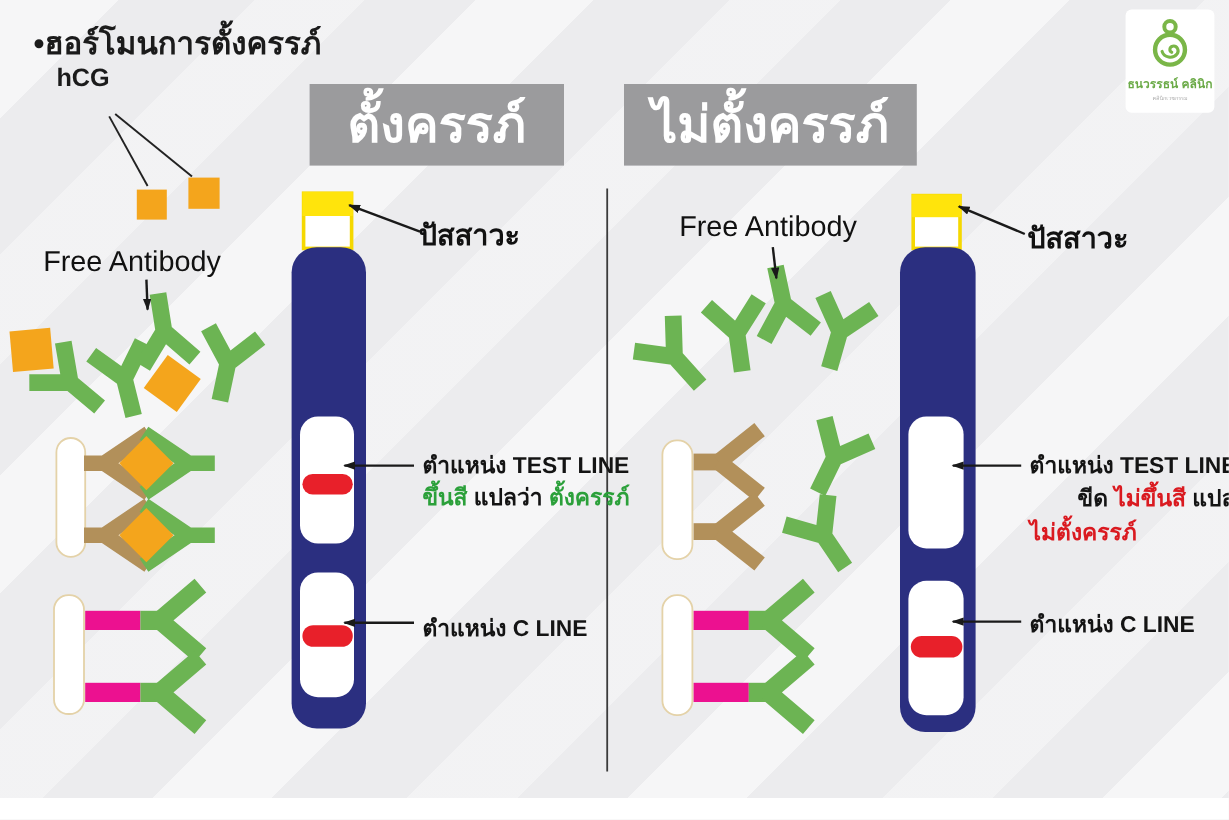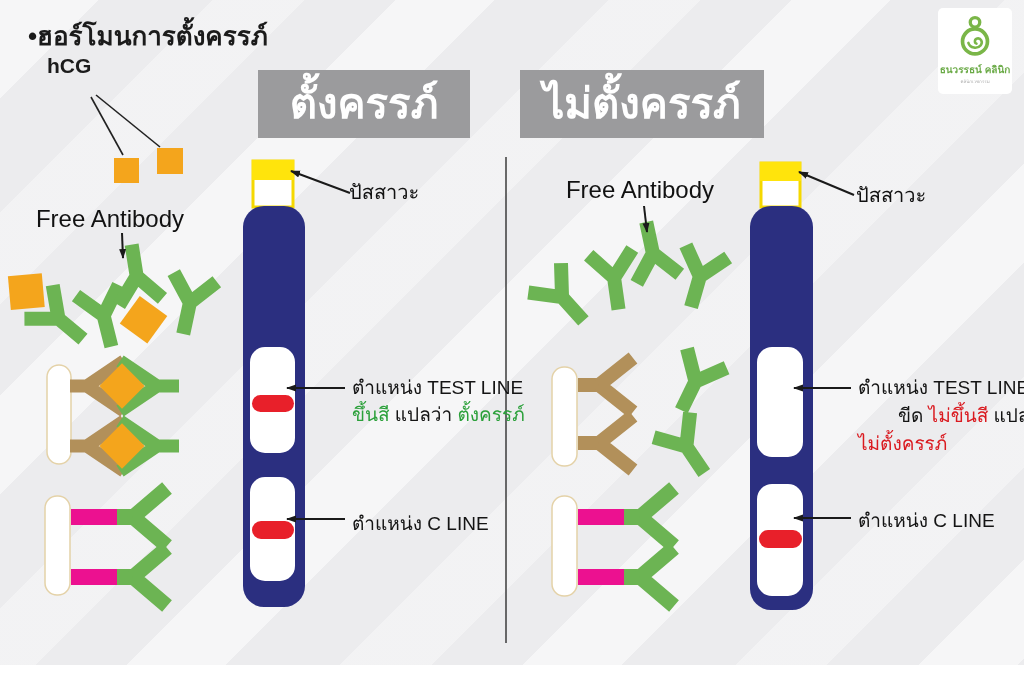--- a/index.html
+++ b/index.html
@@ -16,22 +16,22 @@
   }
   .abs{position:absolute;}
   .gfx{position:absolute;left:0;top:0;}
   .title{left:28px;top:20px;color:#1b1b1b;font-weight:bold;font-size:26px;line-height:1.25;}
   .title .t2{margin-left:19px;font-size:21px;}
   .banner{height:68px;background:#9b9b9d;color:#ffffff;font-weight:bold;font-size:42px;
     display:flex;align-items:center;justify-content:center;line-height:1;}
   .banner-left{left:258px;top:70px;width:212px;}
   .banner-right{left:520px;top:70px;width:244px;}
   .freeab{font-weight:normal;font-size:24px;color:#111;text-align:center;}
-  .urine{font-weight:normal;font-size:20px;color:#111;}
-  .lbl{font-weight:normal;font-size:19px;color:#141414;white-space:nowrap;}
+  .urine{font-weight:bold;font-size:24px;color:#111;}
+  .lbl{font-weight:bold;font-size:19px;color:#141414;white-space:nowrap;}
   .green-t{color:#2ba03a;}
   .red-t{color:#da1a20;}
   .logo-card{left:938px;top:8px;width:74px;height:86px;background:#ffffff;border-radius:5px;
     display:flex;flex-direction:column;align-items:center;padding-top:5px;box-sizing:border-box;}
   .logo-name{color:#6aaa46;font-weight:bold;font-size:10px;margin-top:1px;white-space:nowrap;}
   .logo-tag{color:#a9a9a9;font-size:4.5px;margin-top:1px;white-space:nowrap;}
 </style>
 </head>
 <body>
 

